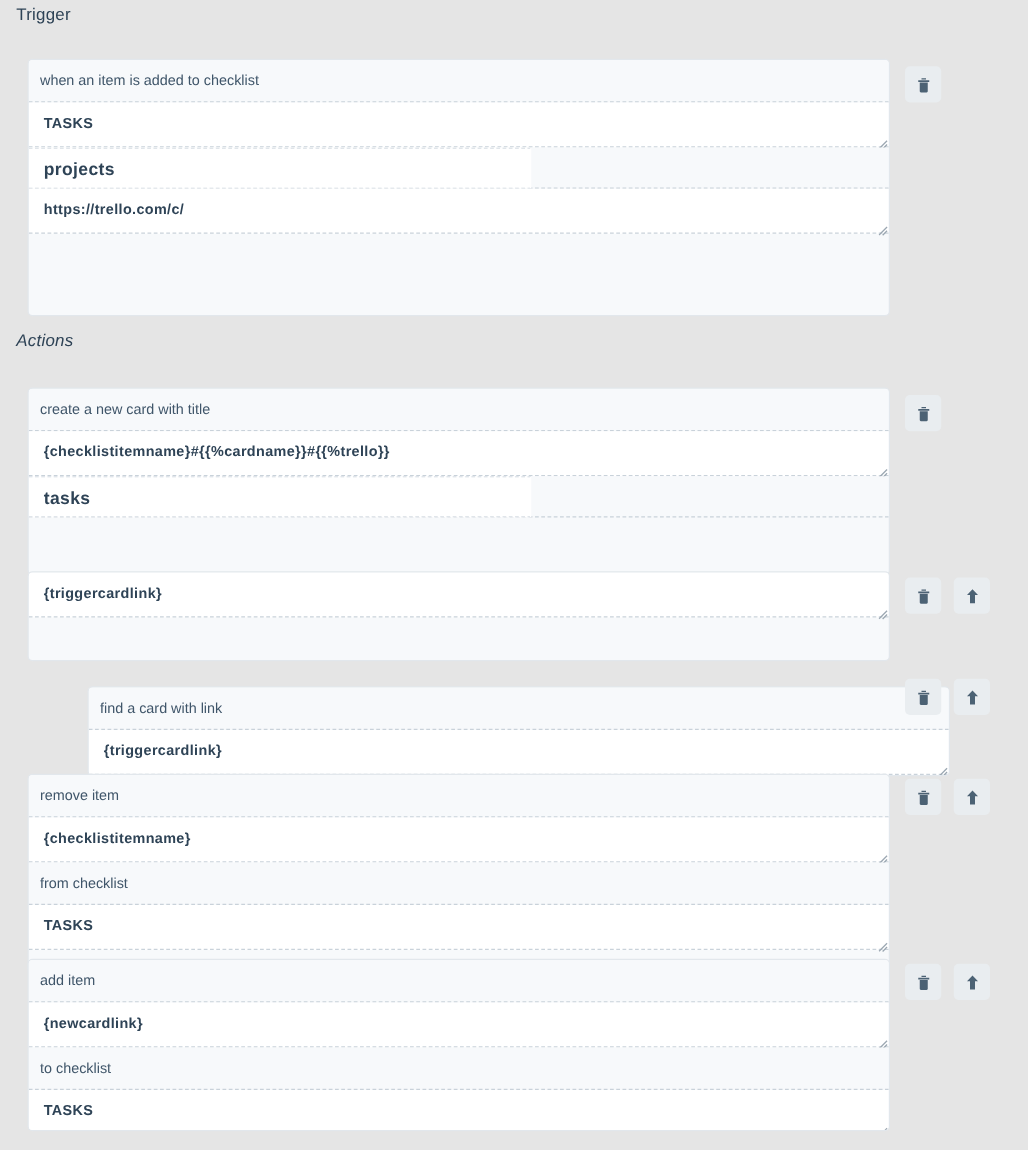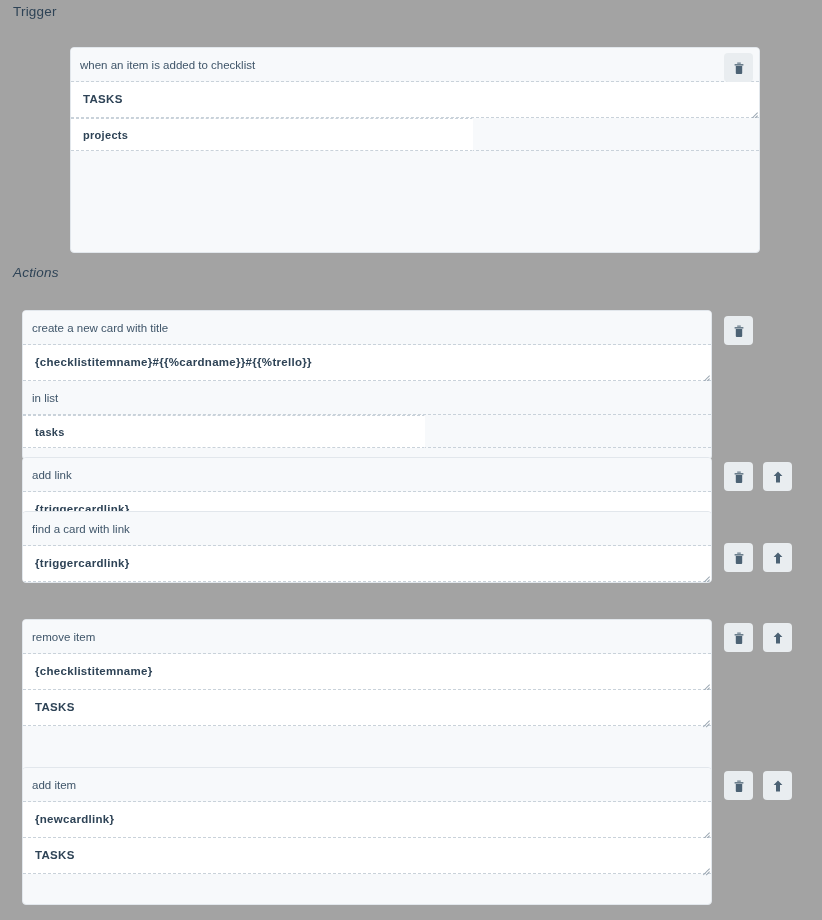--- a/index.html
+++ b/index.html
@@ -10,21 +10,21 @@
     height: 920px;
     background: #ffffff;
     font-family: "Liberation Sans", sans-serif;
     overflow: hidden;
   }
 
   .page {
     position: relative;
     width: 822px;
     height: 920px;
-    background: #a3a3a3;
+    background: #e5e5e5;
   }
 
   
   .section-title {
     position: absolute;
     left: 13px;
     font-size: 13.5px;
     color: #2e4356;
     letter-spacing: 0.2px;
     font-weight: 400;
@@ -124,21 +124,21 @@
     top: 0;
     width: 402px;
     height: 33px;
     background: #ffffff;
     border: none;
     border-top: 1px dashed #c9d2da;
     border-bottom: 1px dashed #c9d2da;
     border-right: 1px dashed #ffffff;
     outline: none;
     font-family: "Liberation Sans", sans-serif;
-    font-size: 11px;
+    font-size: 14px;
     font-weight: bold;
     color: #2e4356;
     letter-spacing: 0.3px;
     padding: 0 10px 0 12px;
     line-height: 33px;
     white-space: nowrap;
     overflow: hidden;
   }
 
   
@@ -155,24 +155,24 @@
     border-radius: 4px;
     display: flex;
     align-items: center;
     justify-content: center;
     cursor: pointer;
     padding: 0;
   }
   .icon-btn svg { display: block; }
 
   
-  #blk-trigger   { top: 47px;  height: 206px; margin-left: 48px; }
+  #blk-trigger   { top: 47px;  height: 206px; }
   #blk-action-0  { top: 310px; height: 150px; }
   #blk-action-1  { top: 457px; height: 72px;  }
-  #blk-action-2  { top: 511px; height: 72px;  }
+  #blk-action-2  { top: 549px; height: 72px; margin-left: 48px;  }
   #blk-action-3  { top: 619px; height: 160px; }
   #blk-action-4  { top: 767px; height: 138px; }
 
   #btns-trigger  { top: 53px;  left: 724px; }
   #btns-action-0 { top: 316px; left: 724px; }
   #btns-action-1 { top: 462px; left: 724px; }
   #btns-action-2 { top: 543px; left: 724px; }
   #btns-action-3 { top: 623px; left: 724px; }
   #btns-action-4 { top: 771px; left: 724px; }
 </style>
@@ -187,58 +187,60 @@
 
   <div class="block" id="blk-trigger">
       <div class="row row-label">when an item is added to checklist</div>
       <div class="row row-field">
         <div class="field-text">TASKS</div>
         <div class="grip"></div>
       </div>
       <div class="row row-input">
         <div class="input-narrow">projects</div>
       </div>
+      <div class="row row-field" style="border-bottom: 1px dashed rgb(201, 210, 218);">
+        <div class="field-text">https://trello.com/c/</div>
+        <div class="grip"></div>
+      </div>
     </div>
   <div class="btn-group" id="btns-trigger">
       <button class="icon-btn">
         <span>
           <svg width="14" height="14" viewBox="0 0 14 14">
             <path d="M5.2 1.6h3.6v1.0H5.2z" fill="#4c6274"></path>
             <path d="M2.6 3.2h8.8v1.3H2.6z" fill="#4c6274"></path>
             <path d="M3.8 5.0h6.4v7.0a0.9 0.9 0 0 1-0.9 0.9H4.7a0.9 0.9 0 0 1-0.9-0.9z" fill="#4c6274"></path>
           </svg>
         </span>
       </button>
     </div>
 
   <div class="block" id="blk-action-0">
       <div class="row row-label">create a new card with title</div>
       <div class="row row-field">
         <div class="field-text">{checklistitemname}#{{%cardname}}#{{%trello}}</div>
         <div class="grip"></div>
       </div>
-      <div class="row row-label">in list</div>
       <div class="row row-input">
         <div class="input-narrow">tasks</div>
       </div>
     </div>
   <div class="btn-group" id="btns-action-0">
       <button class="icon-btn">
         <span>
           <svg width="14" height="14" viewBox="0 0 14 14">
             <path d="M5.2 1.6h3.6v1.0H5.2z" fill="#4c6274"></path>
             <path d="M2.6 3.2h8.8v1.3H2.6z" fill="#4c6274"></path>
             <path d="M3.8 5.0h6.4v7.0a0.9 0.9 0 0 1-0.9 0.9H4.7a0.9 0.9 0 0 1-0.9-0.9z" fill="#4c6274"></path>
           </svg>
         </span>
       </button>
     </div>
 
   <div class="block" id="blk-action-1">
-      <div class="row row-label">add link</div>
       <div class="row row-field" style="border-bottom: 1px dashed rgb(201, 210, 218);">
         <div class="field-text">{triggercardlink}</div>
         <div class="grip"></div>
       </div>
     </div>
   <div class="btn-group" id="btns-action-1">
       <button class="icon-btn">
         <span>
           <svg width="14" height="14" viewBox="0 0 14 14">
             <path d="M5.2 1.6h3.6v1.0H5.2z" fill="#4c6274"></path>
@@ -281,20 +283,21 @@
         </span>
       </button>
     </div>
 
   <div class="block" id="blk-action-3">
       <div class="row row-label">remove item</div>
       <div class="row row-field">
         <div class="field-text">{checklistitemname}</div>
         <div class="grip"></div>
       </div>
+      <div class="row row-label">from checklist</div>
       <div class="row row-field" style="border-bottom: 1px dashed rgb(201, 210, 218);">
         <div class="field-text">TASKS</div>
         <div class="grip"></div>
       </div>
     </div>
   <div class="btn-group" id="btns-action-3">
       <button class="icon-btn">
         <span>
           <svg width="14" height="14" viewBox="0 0 14 14">
             <path d="M5.2 1.6h3.6v1.0H5.2z" fill="#4c6274"></path>
@@ -311,20 +314,21 @@
         </span>
       </button>
     </div>
 
   <div class="block" id="blk-action-4">
       <div class="row row-label">add item</div>
       <div class="row row-field">
         <div class="field-text">{newcardlink}</div>
         <div class="grip"></div>
       </div>
+      <div class="row row-label">to checklist</div>
       <div class="row row-field" style="border-bottom: 1px dashed rgb(201, 210, 218);">
         <div class="field-text">TASKS</div>
         <div class="grip"></div>
       </div>
     </div>
   <div class="btn-group" id="btns-action-4">
       <button class="icon-btn">
         <span>
           <svg width="14" height="14" viewBox="0 0 14 14">
             <path d="M5.2 1.6h3.6v1.0H5.2z" fill="#4c6274"></path>

